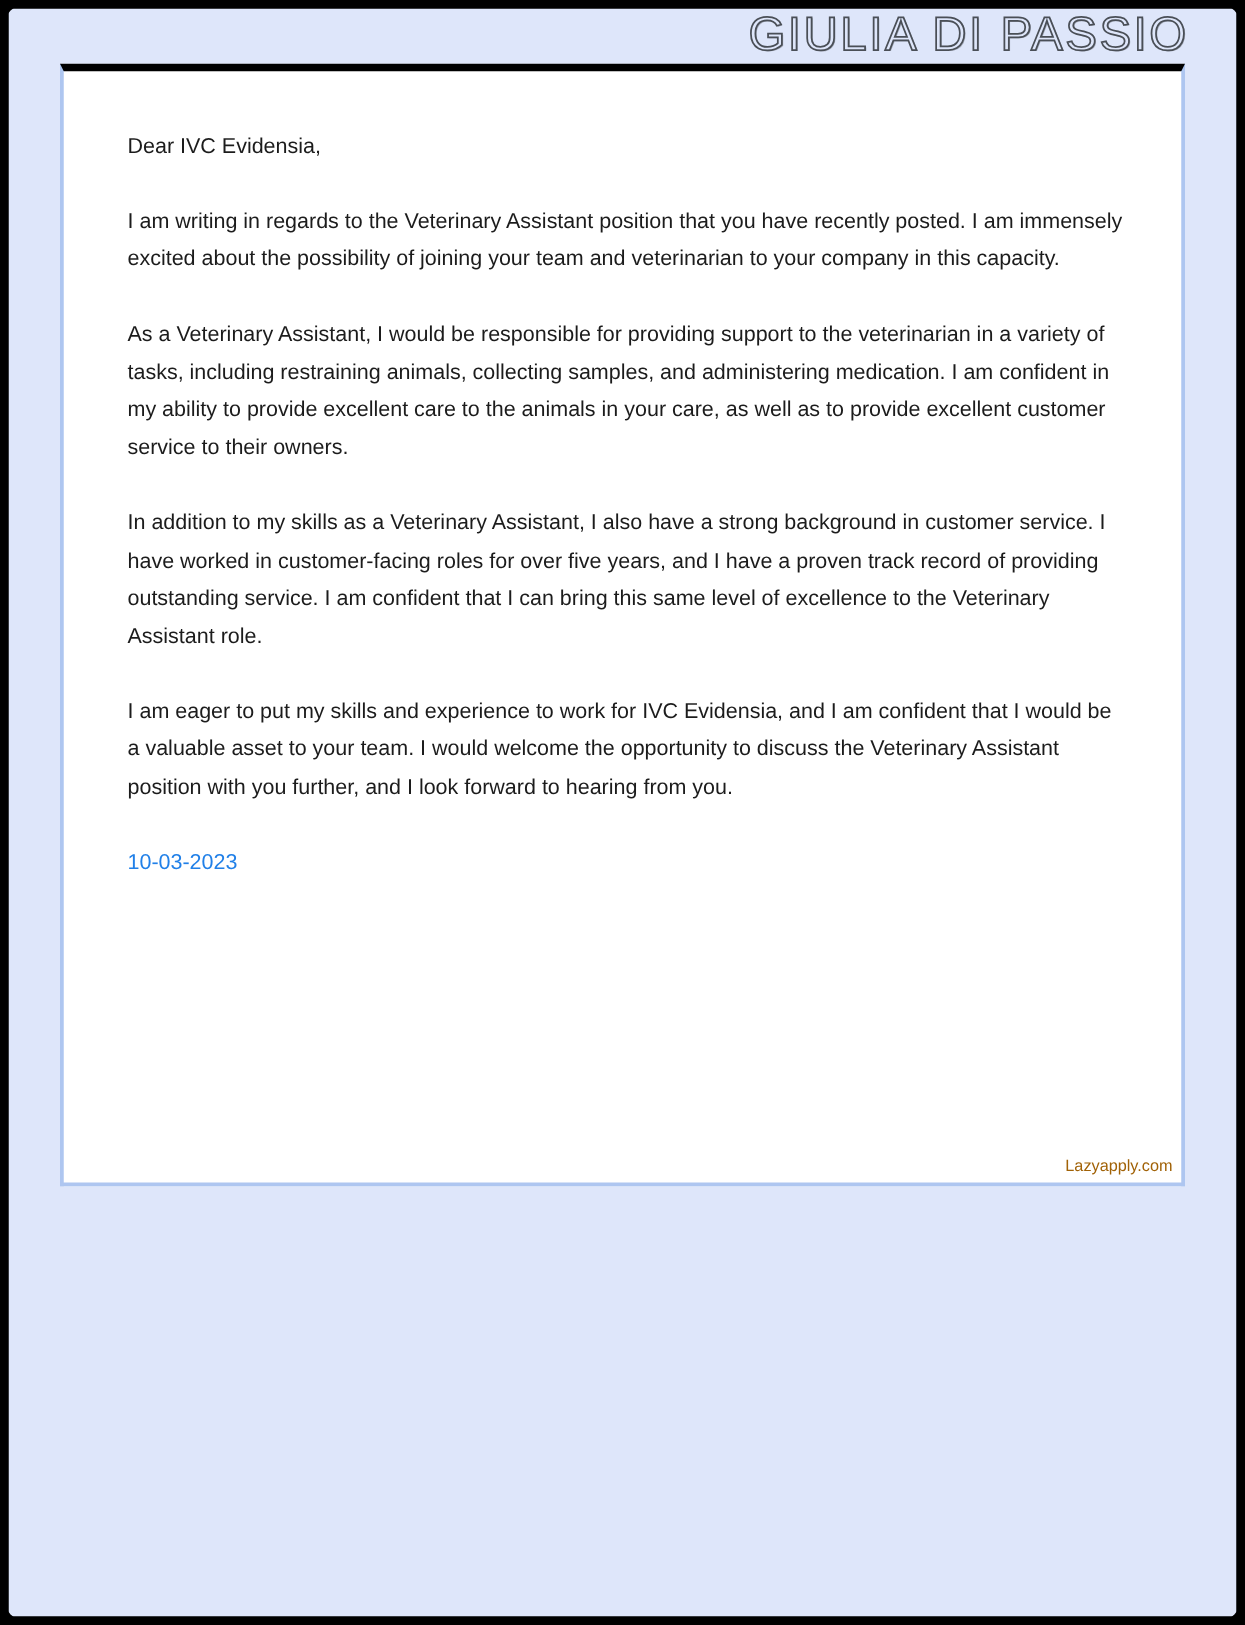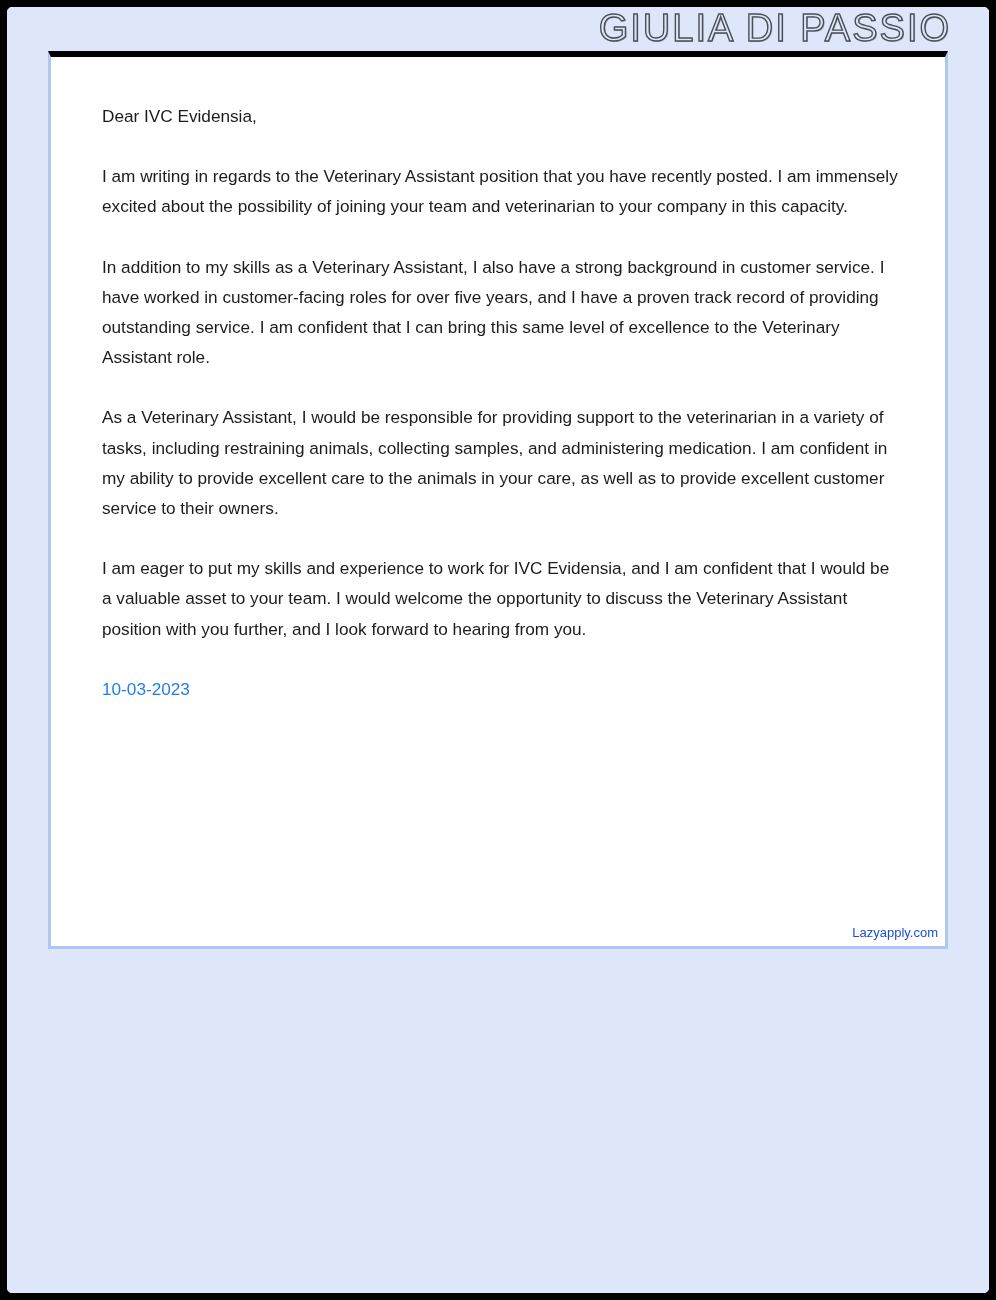--- a/index.html
+++ b/index.html
@@ -119,21 +119,21 @@
     position: absolute;
     right: 7px;
     bottom: 4px;
     text-align: right;
   }
 
   .footer-text {
     font-family: "Liberation Sans", sans-serif;
     font-size: 13px;
     line-height: 18px;
-    color: #1d4ed8;
+    color: #a16207;
   }
 </style>
 </head>
 <body>
 
 <div class="page">
 
   <div class="canvas">
 
     <div class="header-band">
@@ -142,23 +142,23 @@
 
     <div class="letter-card">
       <div class="card-inner">
 
         <div class="letter-body">
 
           <p class="salutation">Dear IVC Evidensia,</p>
 
           <p class="para">I am writing in regards to the Veterinary Assistant position that you have recently posted. I am immensely excited about the possibility of joining your team and veterinarian to your company in this capacity.</p>
 
+          <p class="para">As a Veterinary Assistant, I would be responsible for providing support to the veterinarian in a variety of tasks, including restraining animals, collecting samples, and administering medication. I am confident in my ability to provide excellent care to the animals in your care, as well as to provide excellent customer service to their owners.</p>
+
           <p class="para">In addition to my skills as a Veterinary Assistant, I also have a strong background in customer service. I have worked in customer-facing roles for over five years, and I have a proven track record of providing outstanding service. I am confident that I can bring this same level of excellence to the Veterinary Assistant role.</p>
-
-          <p class="para">As a Veterinary Assistant, I would be responsible for providing support to the veterinarian in a variety of tasks, including restraining animals, collecting samples, and administering medication. I am confident in my ability to provide excellent care to the animals in your care, as well as to provide excellent customer service to their owners.</p>
 
           <p class="para">I am eager to put my skills and experience to work for IVC Evidensia, and I am confident that I would be a valuable asset to your team. I would welcome the opportunity to discuss the Veterinary Assistant position with you further, and I look forward to hearing from you.</p>
 
           <p class="letter-date">10-03-2023</p>
 
         </div>
 
         <div class="card-footer">
           <span class="footer-text">Lazyapply.com</span>
         </div>

